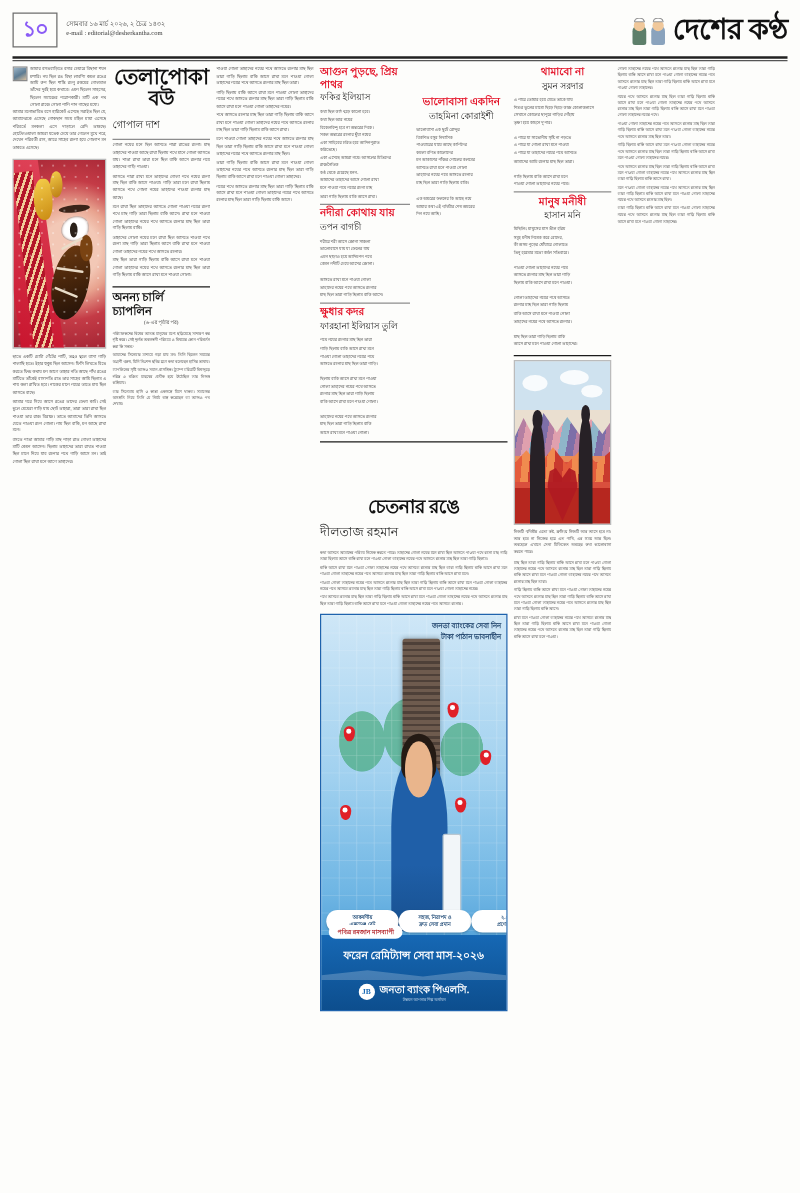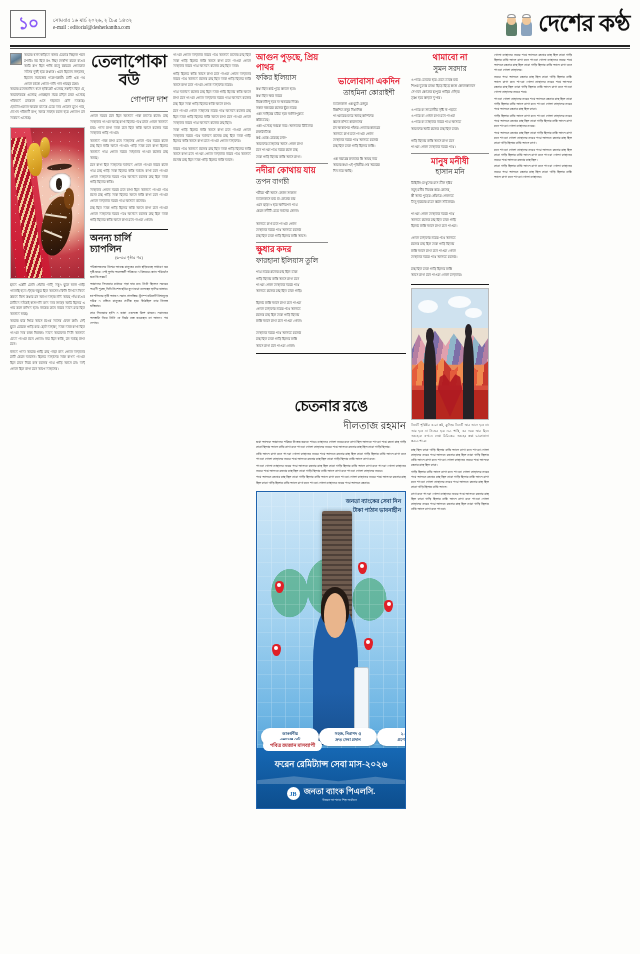--- a/index.html
+++ b/index.html
@@ -47,21 +47,21 @@
       hyphens:auto;word-break:break-word;overflow:hidden;}
   .tx.sm{font-size:3.1px;line-height:1.66;}
   .tx p{margin:0 0 1.5px 0;}
   .drop-row{display:flex;gap:2px;}
   .dropimg{width:10px;height:10px;flex:none;
      background:linear-gradient(150deg,#9fb7c9,#5d7c93 55%,#d8c0a0);border:0.4px solid #8a8a8a;}
 
   
   .feat-title{font-size:17px;font-weight:bold;color:#111;text-align:center;line-height:1.08;letter-spacing:-0.4px;}
   .feat-title.two{font-size:16px;}
-  .feat-author{font-size:8px;color:#222;text-align:right;margin-top:4px;margin-bottom:5px;}
+  .feat-author{font-size:8px;color:#222;text-align:left;margin-top:4px;margin-bottom:5px;}
   .rule-thin{height:0.6px;background:#8d8d8d;margin:3px 0;}
   .rule-dark{height:1.4px;background:#1b1b1b;margin:3px 0;}
 
   .poem-head{font-size:8.4px;font-weight:bold;color:#e4152a;margin:0 0 2px 0;line-height:1.15;}
   .poem-head.ctr{text-align:center;}
   .poem-auth{font-size:7.2px;color:#1b1b1b;margin:0 0 4px 0;line-height:1.15;}
   .poem-auth.ctr{text-align:center;}
   .poem-body{font-size:3.3px;line-height:1.85;color:#2b2b2b;}
 
   

